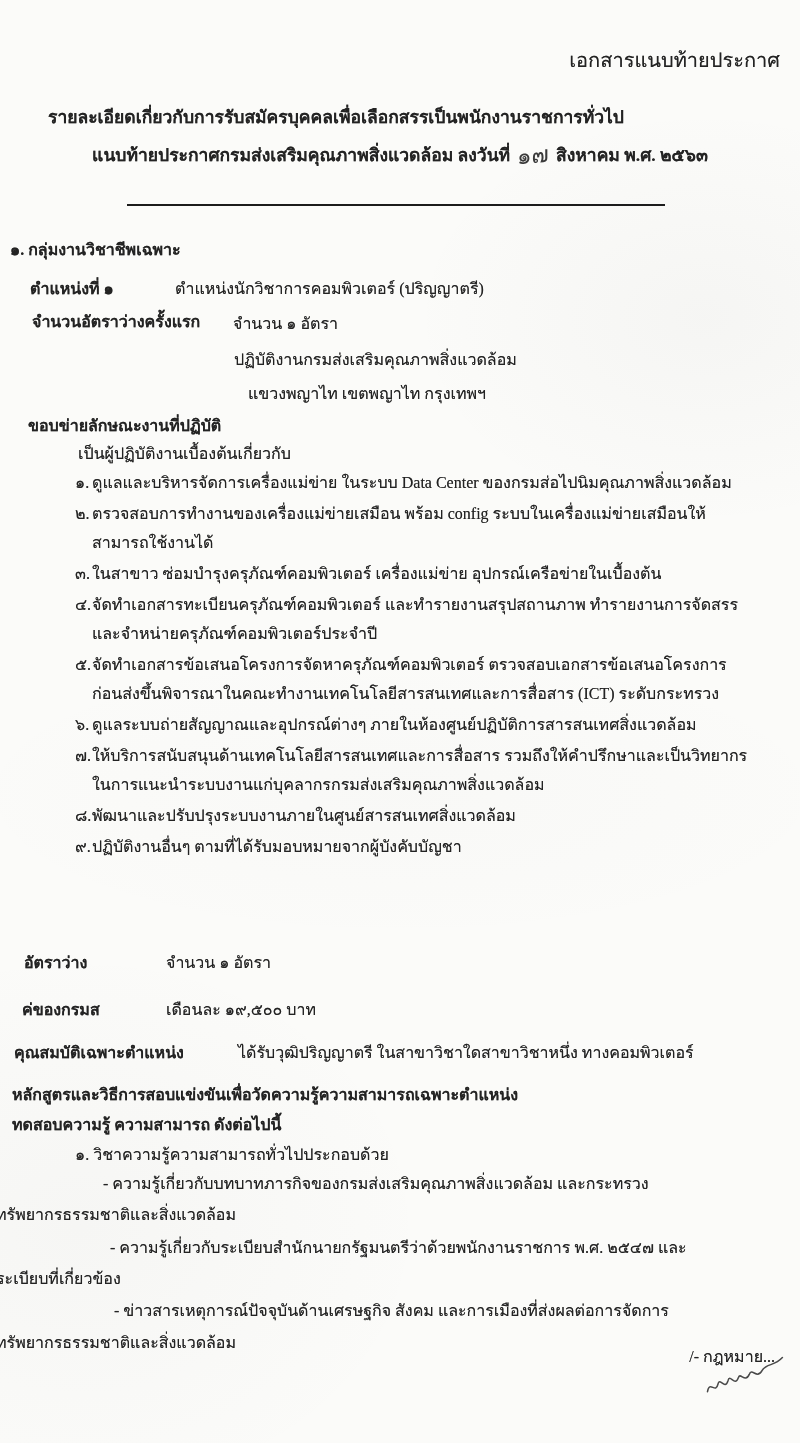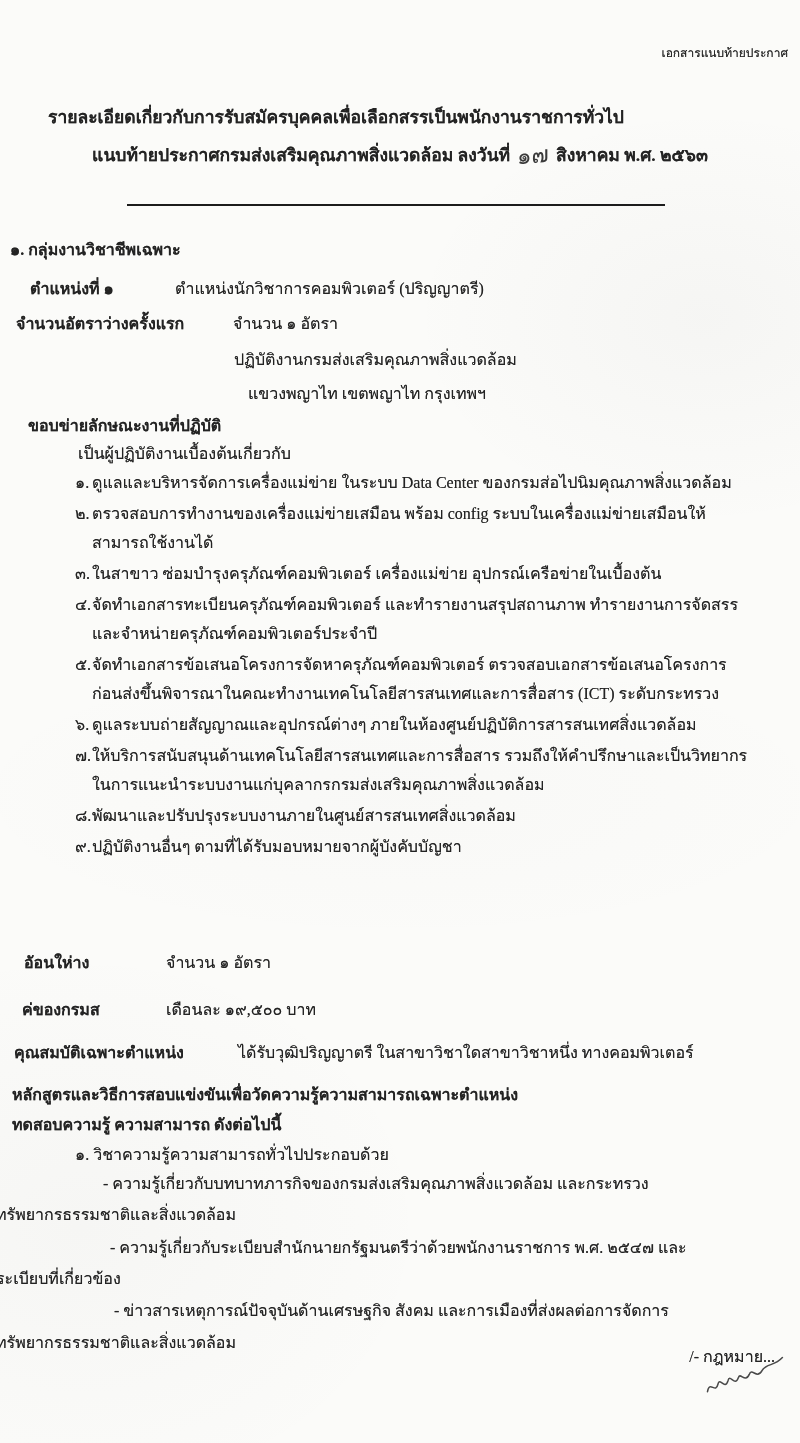--- a/index.html
+++ b/index.html
@@ -15,40 +15,40 @@
     overflow:hidden;
     font-family:"Liberation Serif","DejaVu Serif",serif;
     color:#232323;
     font-size:16px;
     line-height:1.6;
   }
   .scan{ text-shadow:0 0 0.6px rgba(60,60,60,0.65); }
   .b{ font-weight:bold; }
   .abs{ position:absolute; white-space:nowrap; }
 
-  .corner-note{ top:44px; right:12px; font-size:12px; }
+  .corner-note{ top:44px; right:20px; font-size:20px; }
 
   .title1{ top:103px; left:0; width:672px; text-align:center; font-size:17.5px; }
   .title2{ top:141px; left:0; width:800px; text-align:center; font-size:17.5px; }
   .hand{
     display:inline-block;
     font-size:23px; line-height:20px;
     font-weight:normal; color:#3a3a3a;
     transform:rotate(-5deg) skewX(-5deg);
     margin:0 7px; vertical-align:-2px;
     text-shadow:none;
   }
 
   .rule{ position:absolute; top:204px; left:127px; width:538px; height:0; border-top:2px solid #1c1c1c; }
 
   .sec-heading{ top:237px; left:10px; }
 
   .row-position-label{ top:276px; left:30px; }
   .row-position-value{ top:276px; left:175px;text-align:right; }
-  .row-vacfirst-label{ top:311px; left:16px; }
+  .row-vacfirst-label{ top:311px; left:32px;font-family:Liberation Mono, monospace; }
   .row-vacfirst-value{ top:311px; left:233px; }
   .workplace1{ top:347px; left:234px; }
   .workplace2{ top:381px; left:248px; }
 
   .scope-heading{ top:413px; left:28px; }
   .scope-intro{ top:441px; left:78px; }
 
   .duties{ position:absolute; top:468px; left:75px; width:675px; }
   .duty{ display:flex; line-height:29px; margin-bottom:2px; }
   .duty .no{ flex:0 0 17px; }
@@ -134,21 +134,21 @@
     <div class="duty">
         <span class="no">๘.</span>
         <span class="txt">พัฒนาและปรับปรุงระบบงานภายในศูนย์สารสนเทศสิ่งแวดล้อม</span>
       </div>
     <div class="duty">
         <span class="no">๙.</span>
         <span class="txt">ปฏิบัติงานอื่นๆ ตามที่ได้รับมอบหมายจากผู้บังคับบัญชา</span>
       </div>
   </div>
 
-  <div class="abs det-vac-label b">อัอนให่าง</div>
+  <div class="abs det-vac-label b">อัตราว่าง</div>
   <div class="abs det-vac-value">จำนวน ๑ อัตรา</div>
 
   <div class="abs det-sal-label b">ค่ของกรมส</div>
   <div class="abs det-sal-value">เดือนละ ๑๙,๕๐๐ บาท</div>
 
   <div class="abs det-qual-label b">คุณสมบัติเฉพาะตำแหน่ง</div>
   <div class="abs det-qual-value">ได้รับวุฒิปริญญาตรี ในสาขาวิชาใดสาขาวิชาหนึ่ง ทางคอมพิวเตอร์</div>
 
   <div class="abs exam-sub b">ทดสอบความรู้ ความสามารถ ดังต่อไปนี้</div>
   <div class="abs exam-heading b">หลักสูตรและวิธีการสอบแข่งขันเพื่อวัดความรู้ความสามารถเฉพาะตำแหน่ง</div>

